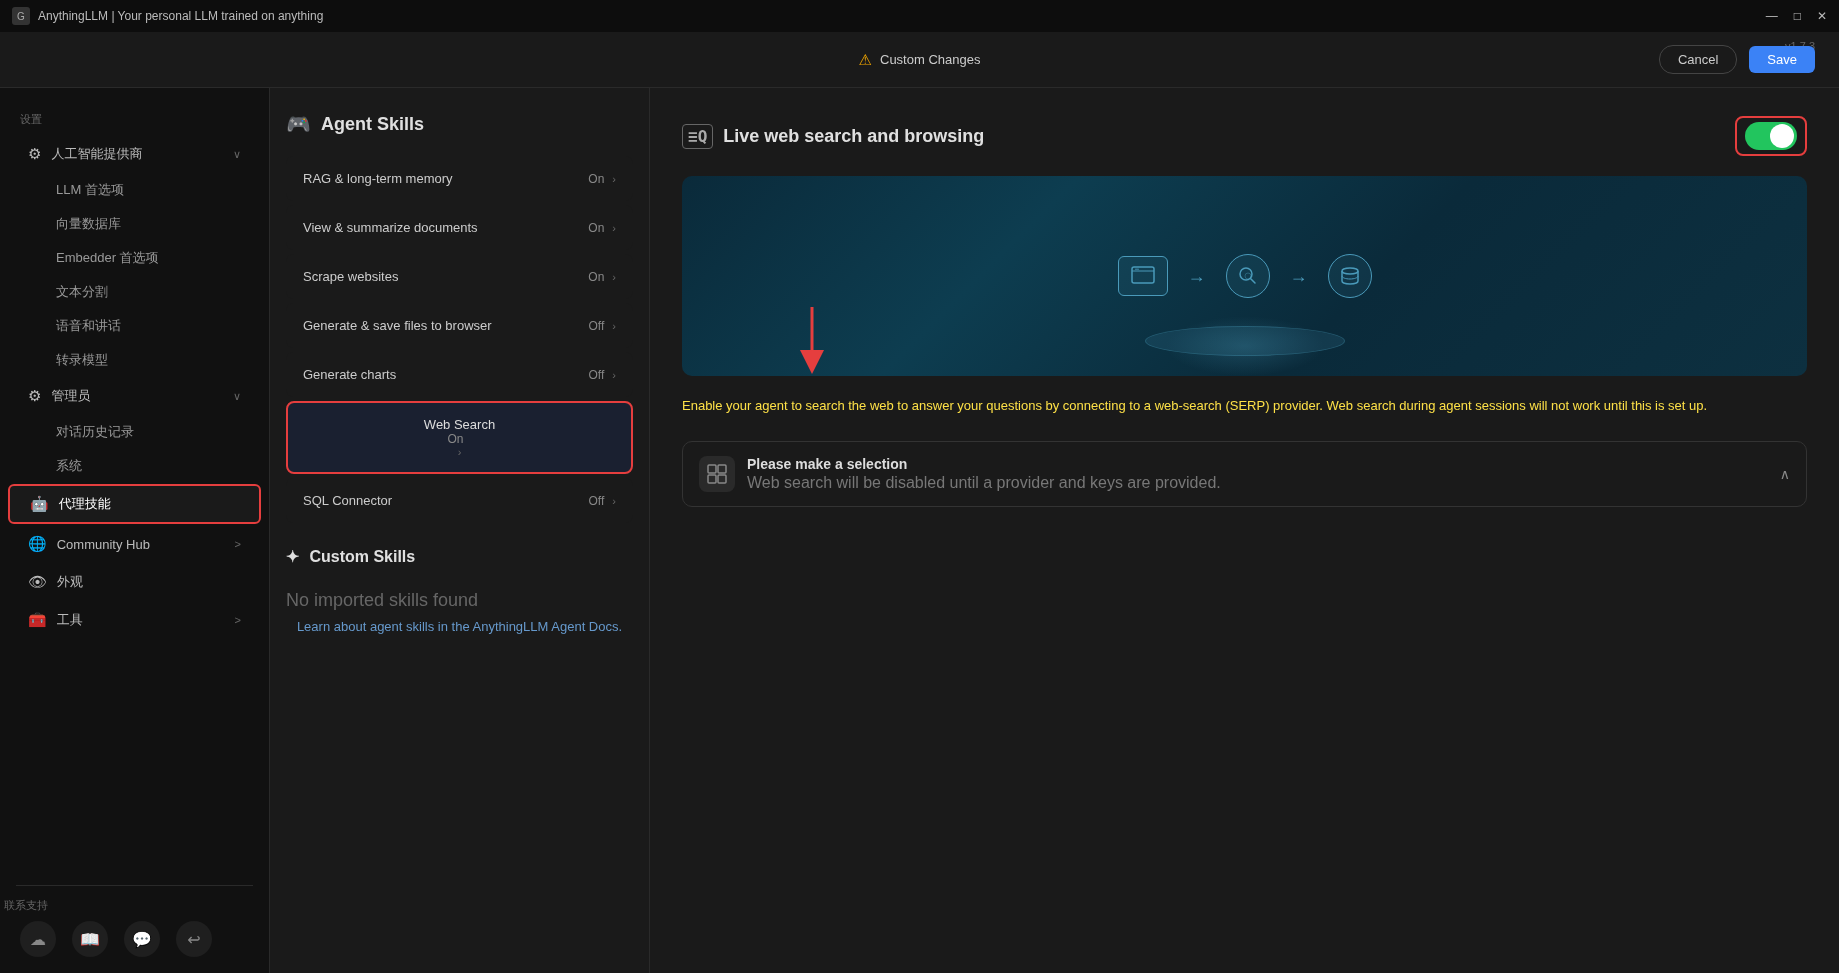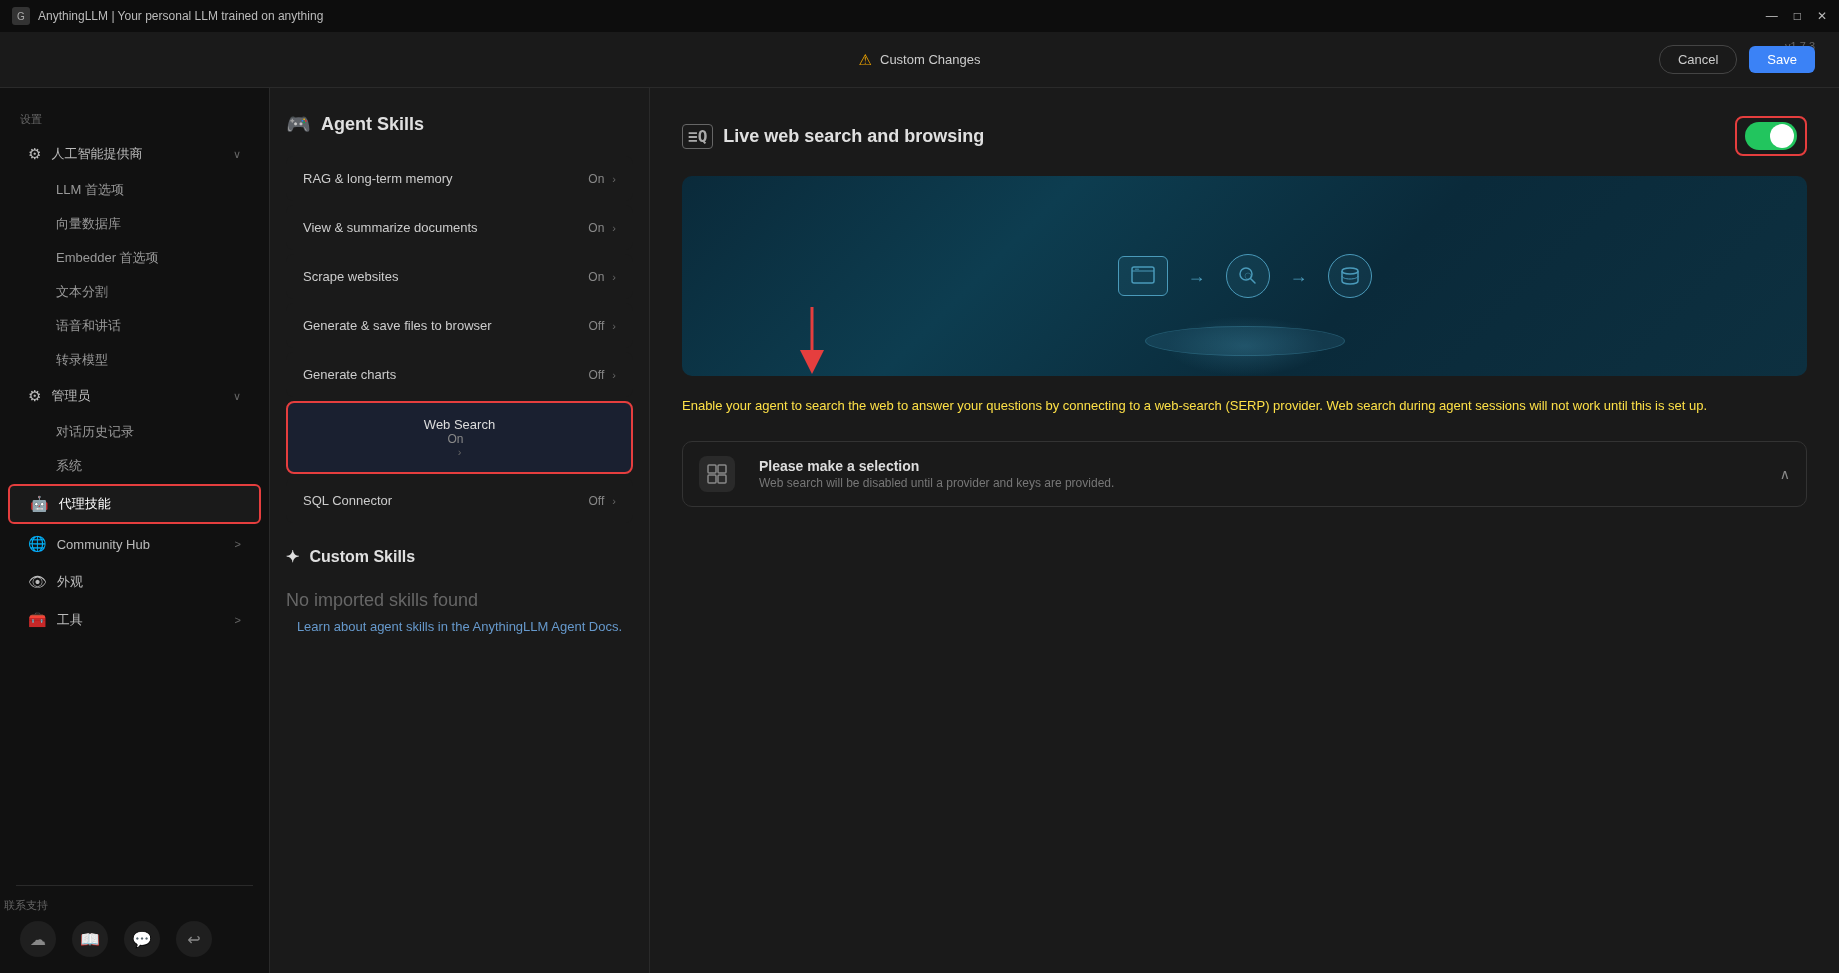--- a/index.html
+++ b/index.html
@@ -338,35 +338,35 @@
       background: #1a1a1a;
       border: 1px solid #333;
       border-radius: 10px;
       overflow: hidden;
     }
     .provider-header {
       display: flex;
       align-items: center;
       padding: 14px 16px;
       cursor: pointer;
-      gap: 24px;
+      gap: 12px;
     }
     .provider-logo {
       width: 36px;
       height: 36px;
       background: #2a2a2a;
       border-radius: 8px;
       display: flex;
       align-items: center;
       justify-content: center;
       font-size: 16px;
     }
     .provider-info { flex: 1; }
     .provider-name { font-size: 14px; font-weight: 600; color: #ddd; }
-    .provider-desc { font-size: 12px; color: #777; margin-top: 2px; }
+    .provider-desc { font-size: 16px; color: #777; margin-top: 2px; }
     .provider-chevron { color: #888; font-size: 14px; }
 
   </style>
 </head>
 <body>
 
 <div class="titlebar">
   <div class="titlebar-logo">
     <span>G</span>
   </div>

